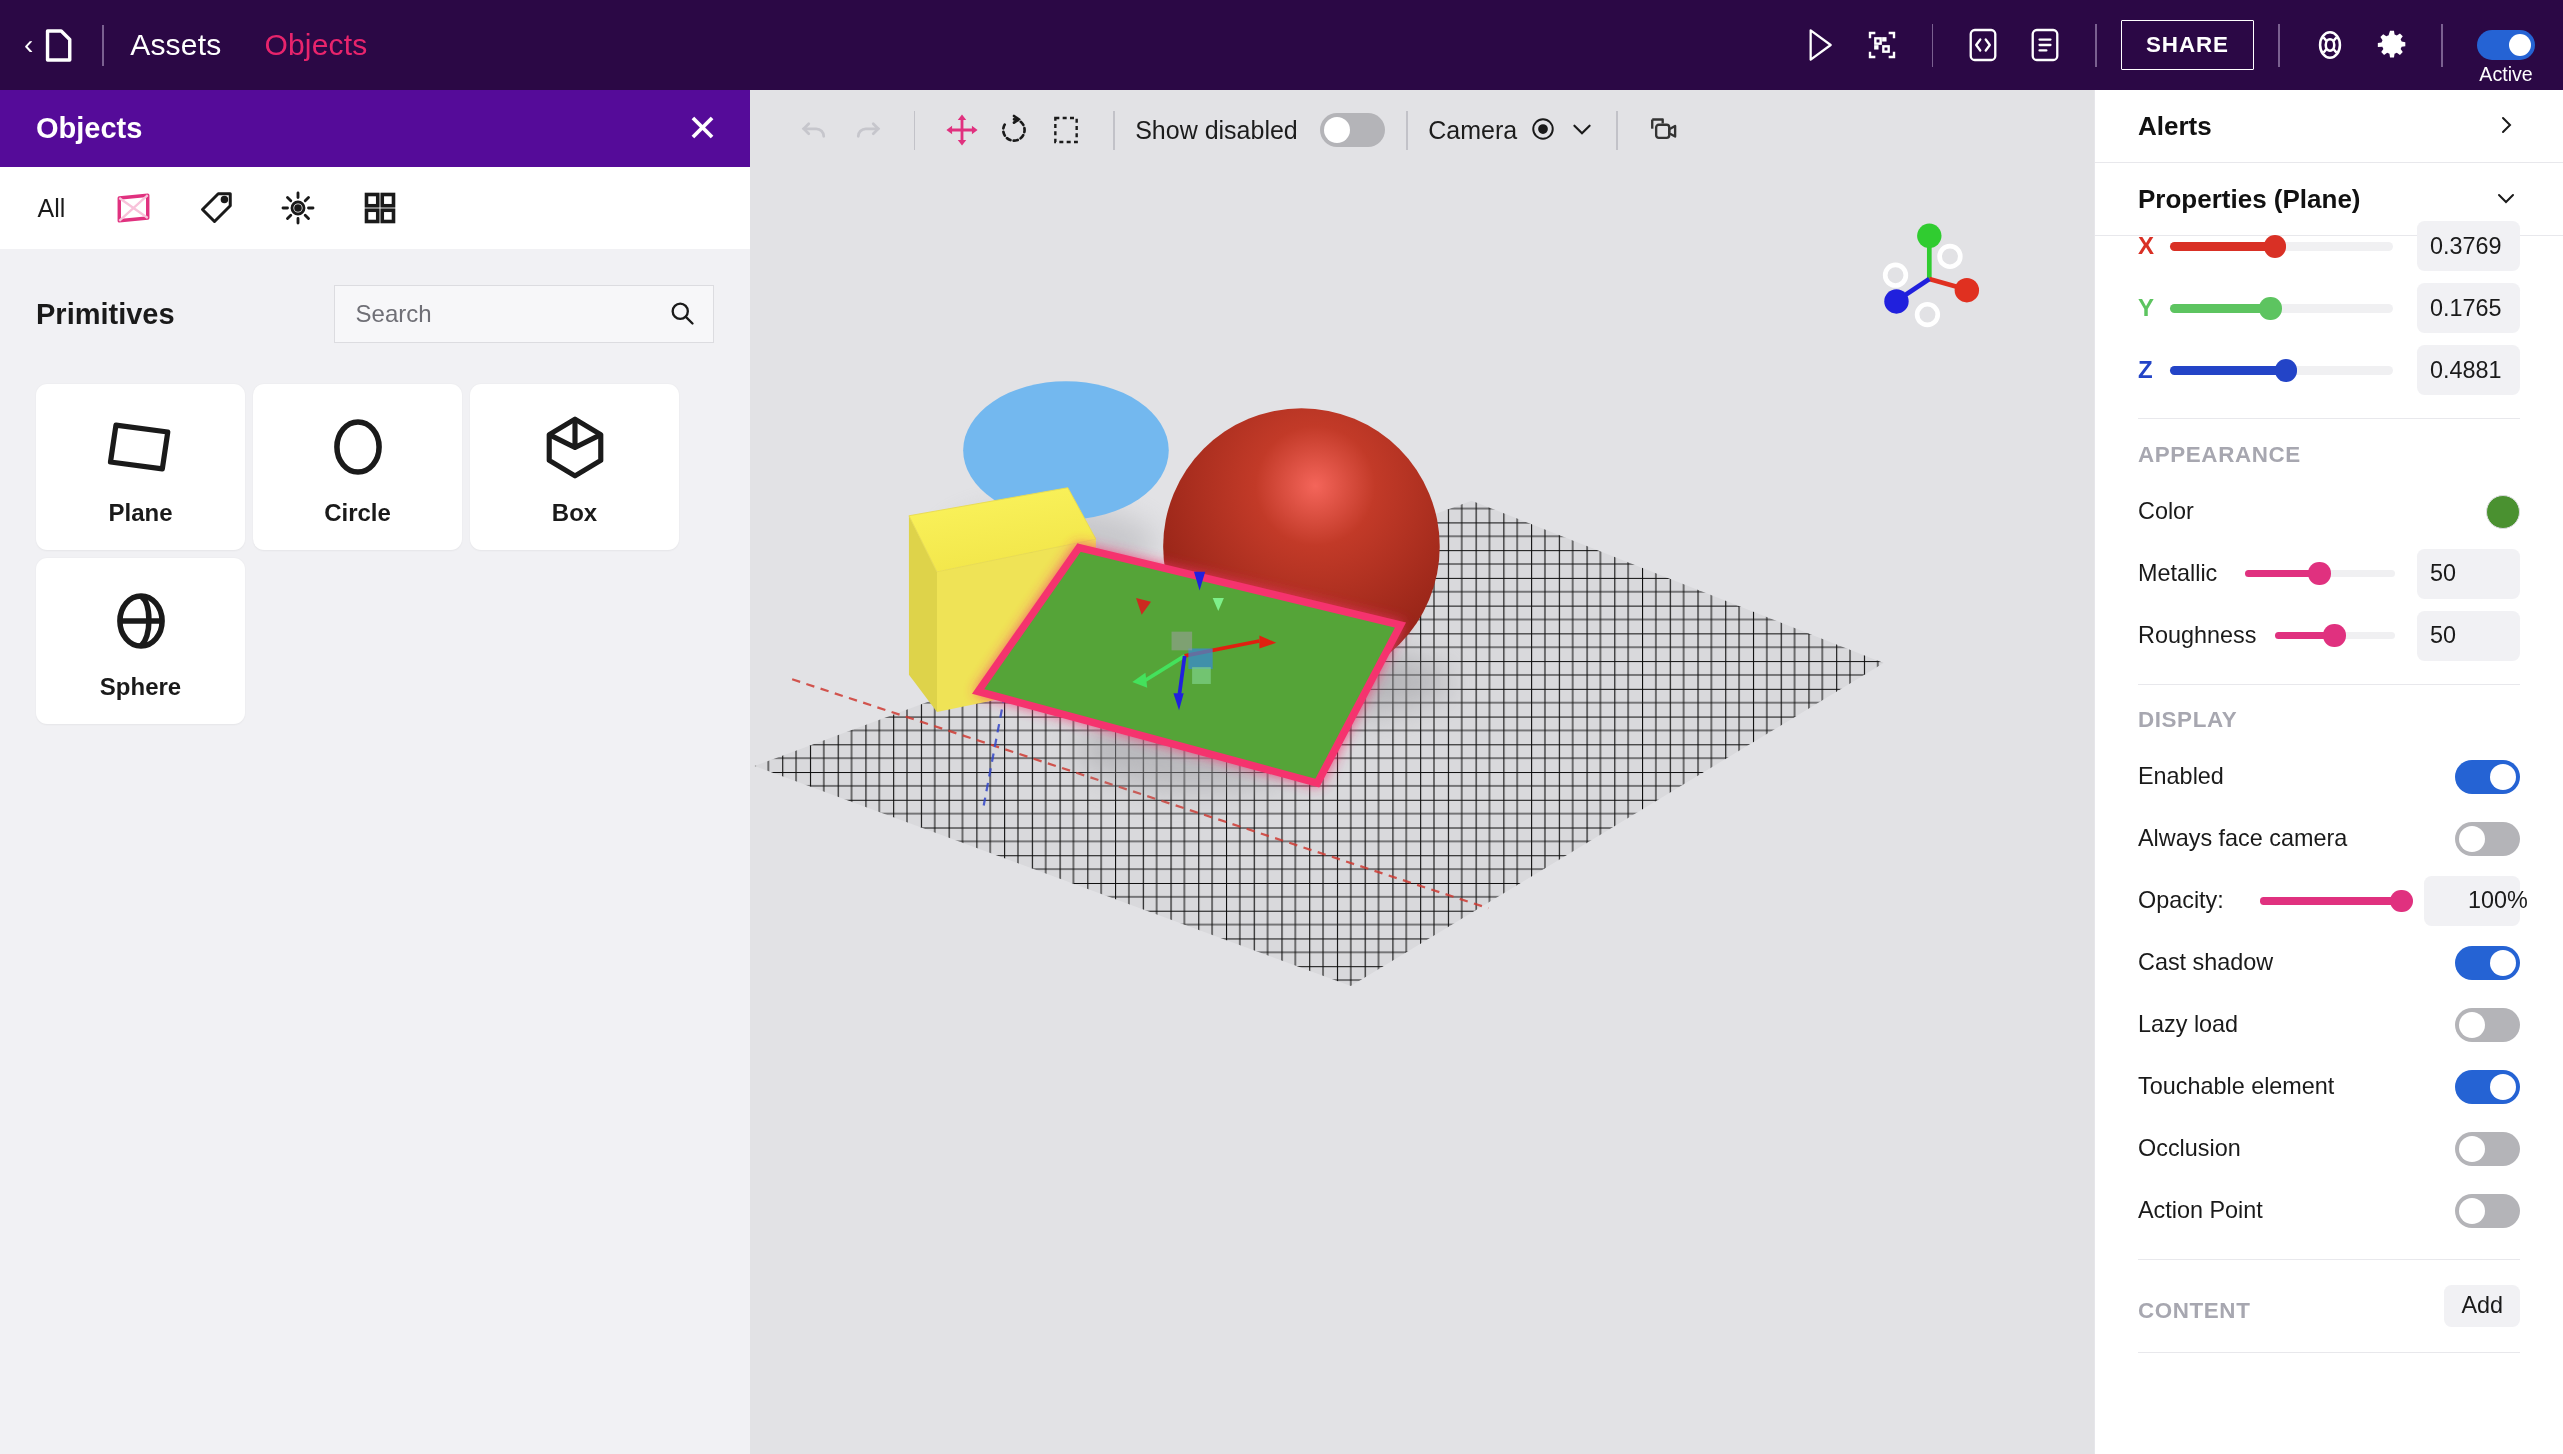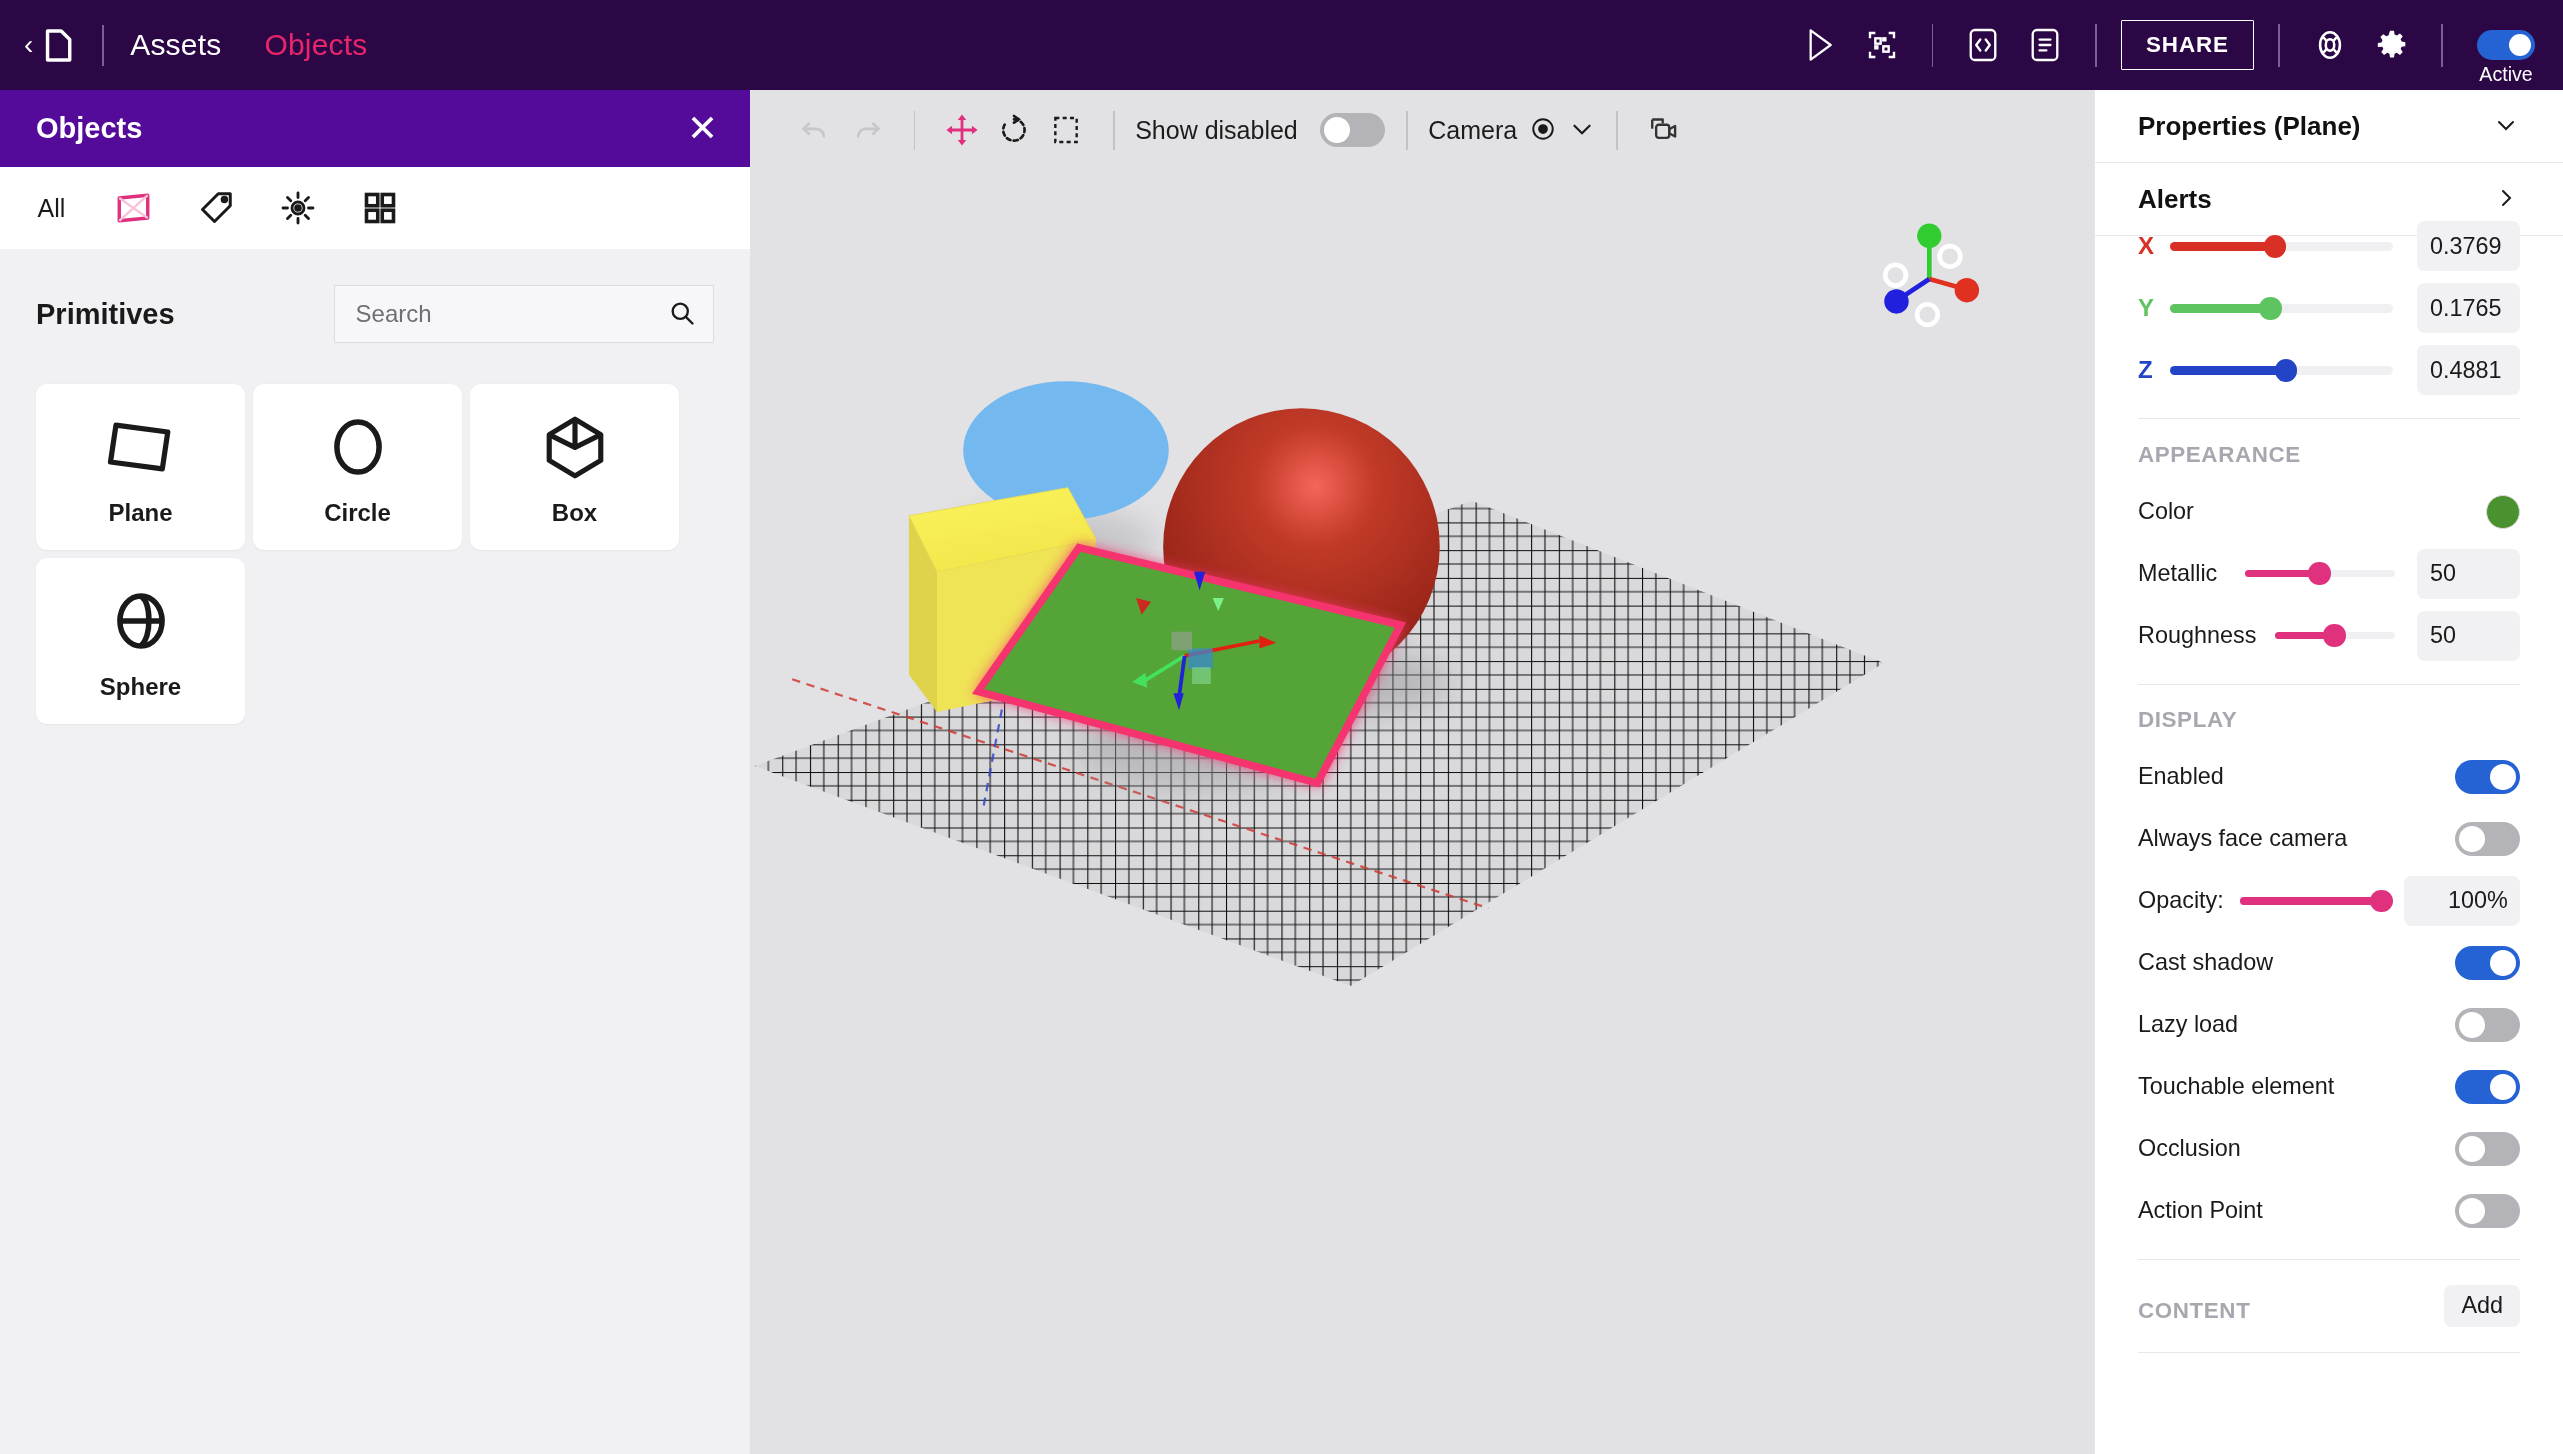--- a/index.html
+++ b/index.html
@@ -112,21 +112,21 @@
   .rp-axis-rows { padding: 0 43px; margin-top: -20.6px; }
   .axis-row { display: flex; align-items: center; height: 62px; }
   .axis-label { width: 32px; font-size: 24px; font-weight: bold; }
   .slider { position: relative; height: 9.3px; border-radius: 4.7px; background: #f0f0f2; flex: 1; margin-right: 24px; }
   .slider .fill { position: absolute; left: 0; top: 0; height: 9.3px; border-radius: 4.7px; }
   .slider .thumb { position: absolute; top: -6.5px; width: 22.4px; height: 22.4px; border-radius: 50%; margin-left: -11.2px; }
   .numbox {
     width: 103px; height: 50px; background: #f1f1f4; border-radius: 7.5px;
     display: flex; align-items: center; padding: 0 13px; font-size: 23.4px; color: #1a1a1a;
   }
-  .numbox.wide { width: 116px; justify-content: space-between; padding-left: 44px; }
+  .numbox.wide { width: 96px; justify-content: space-between; padding-left: 44px; }
   .rp-divider { height: 0.9px; background: #e8e8ec; margin: 17px 43px; }
   .rp-section-label { font-size: 22.4px; font-weight: bold; color: #a7a7b0; letter-spacing: 0.6px; padding: 0 43px; margin: 22.4px 0 13px; }
   .rp-item { display: flex; align-items: center; justify-content: space-between; padding: 0 43px; height: 62px; }
   .rp-item-label { font-size: 23.4px; color: #1a1a1a; }
   .swatch { width: 34px; height: 34px; border-radius: 50%; border: 0.9px solid #dcdce0; }
   .rp-content-head { display: flex; align-items: center; justify-content: space-between; padding: 0 43px; height: 58px; }
   .add-btn { background: #f1f1f4; border-radius: 7.5px; font-size: 23.4px; color: #1a1a1a; padding: 7.5px 17px; cursor: pointer; }
   .rp-empty { padding: 7.5px 43px; font-size: 23.4px; font-style: italic; color: #2a2a2a; }
   .slider-wrap { flex: 1; display: flex; align-items: center; }
   .slider-sm { position: relative; height: 7.5px; border-radius: 3.7px; background: #f0f0f2; width: 150px; margin: 0 22.4px 0 auto; }
@@ -439,33 +439,33 @@
         <path d="M60 66 L95 76" stroke="#e03020" stroke-width="5"></path>
         <circle cx="100" cy="78" r="13" fill="#e03020"></circle>
         <path d="M60 66 L30 86" stroke="#2020dd" stroke-width="5"></path>
         <circle cx="25" cy="90" r="13" fill="#2020dd"></circle>
       </svg>
     </div>
   </div>
 
   <div class="rightpanel">
     <div class="rp-head">
+      <span class="rp-head-title">Alerts</span>
+      <span>
+        <svg width="24" height="24" viewBox="0 0 24 24" fill="none" stroke="#1a1a1a" stroke-width="2" stroke-linecap="round">
+            <path d="M9 5l7 7-7 7"></path>
+          </svg>
+      </span>
+    </div>
+
+    <div class="rp-head">
       <span class="rp-head-title">Properties (Plane)</span>
       <span>
         <svg width="24" height="24" viewBox="0 0 24 24" fill="none" stroke="#1a1a1a" stroke-width="2" stroke-linecap="round">
             <path d="M5 9l7 7 7-7"></path>
-          </svg>
-      </span>
-    </div>
-
-    <div class="rp-head">
-      <span class="rp-head-title">Alerts</span>
-      <span>
-        <svg width="24" height="24" viewBox="0 0 24 24" fill="none" stroke="#1a1a1a" stroke-width="2" stroke-linecap="round">
-            <path d="M9 5l7 7-7 7"></path>
           </svg>
       </span>
     </div>
 
     <div class="rp-scroll">
       <div class="rp-axis-rows">
         <div class="axis-row">
           <span class="axis-label" style="color:#d93025">X</span>
           <div class="slider">
             <div class="fill" style="width:47%;background:#d93025"></div>

